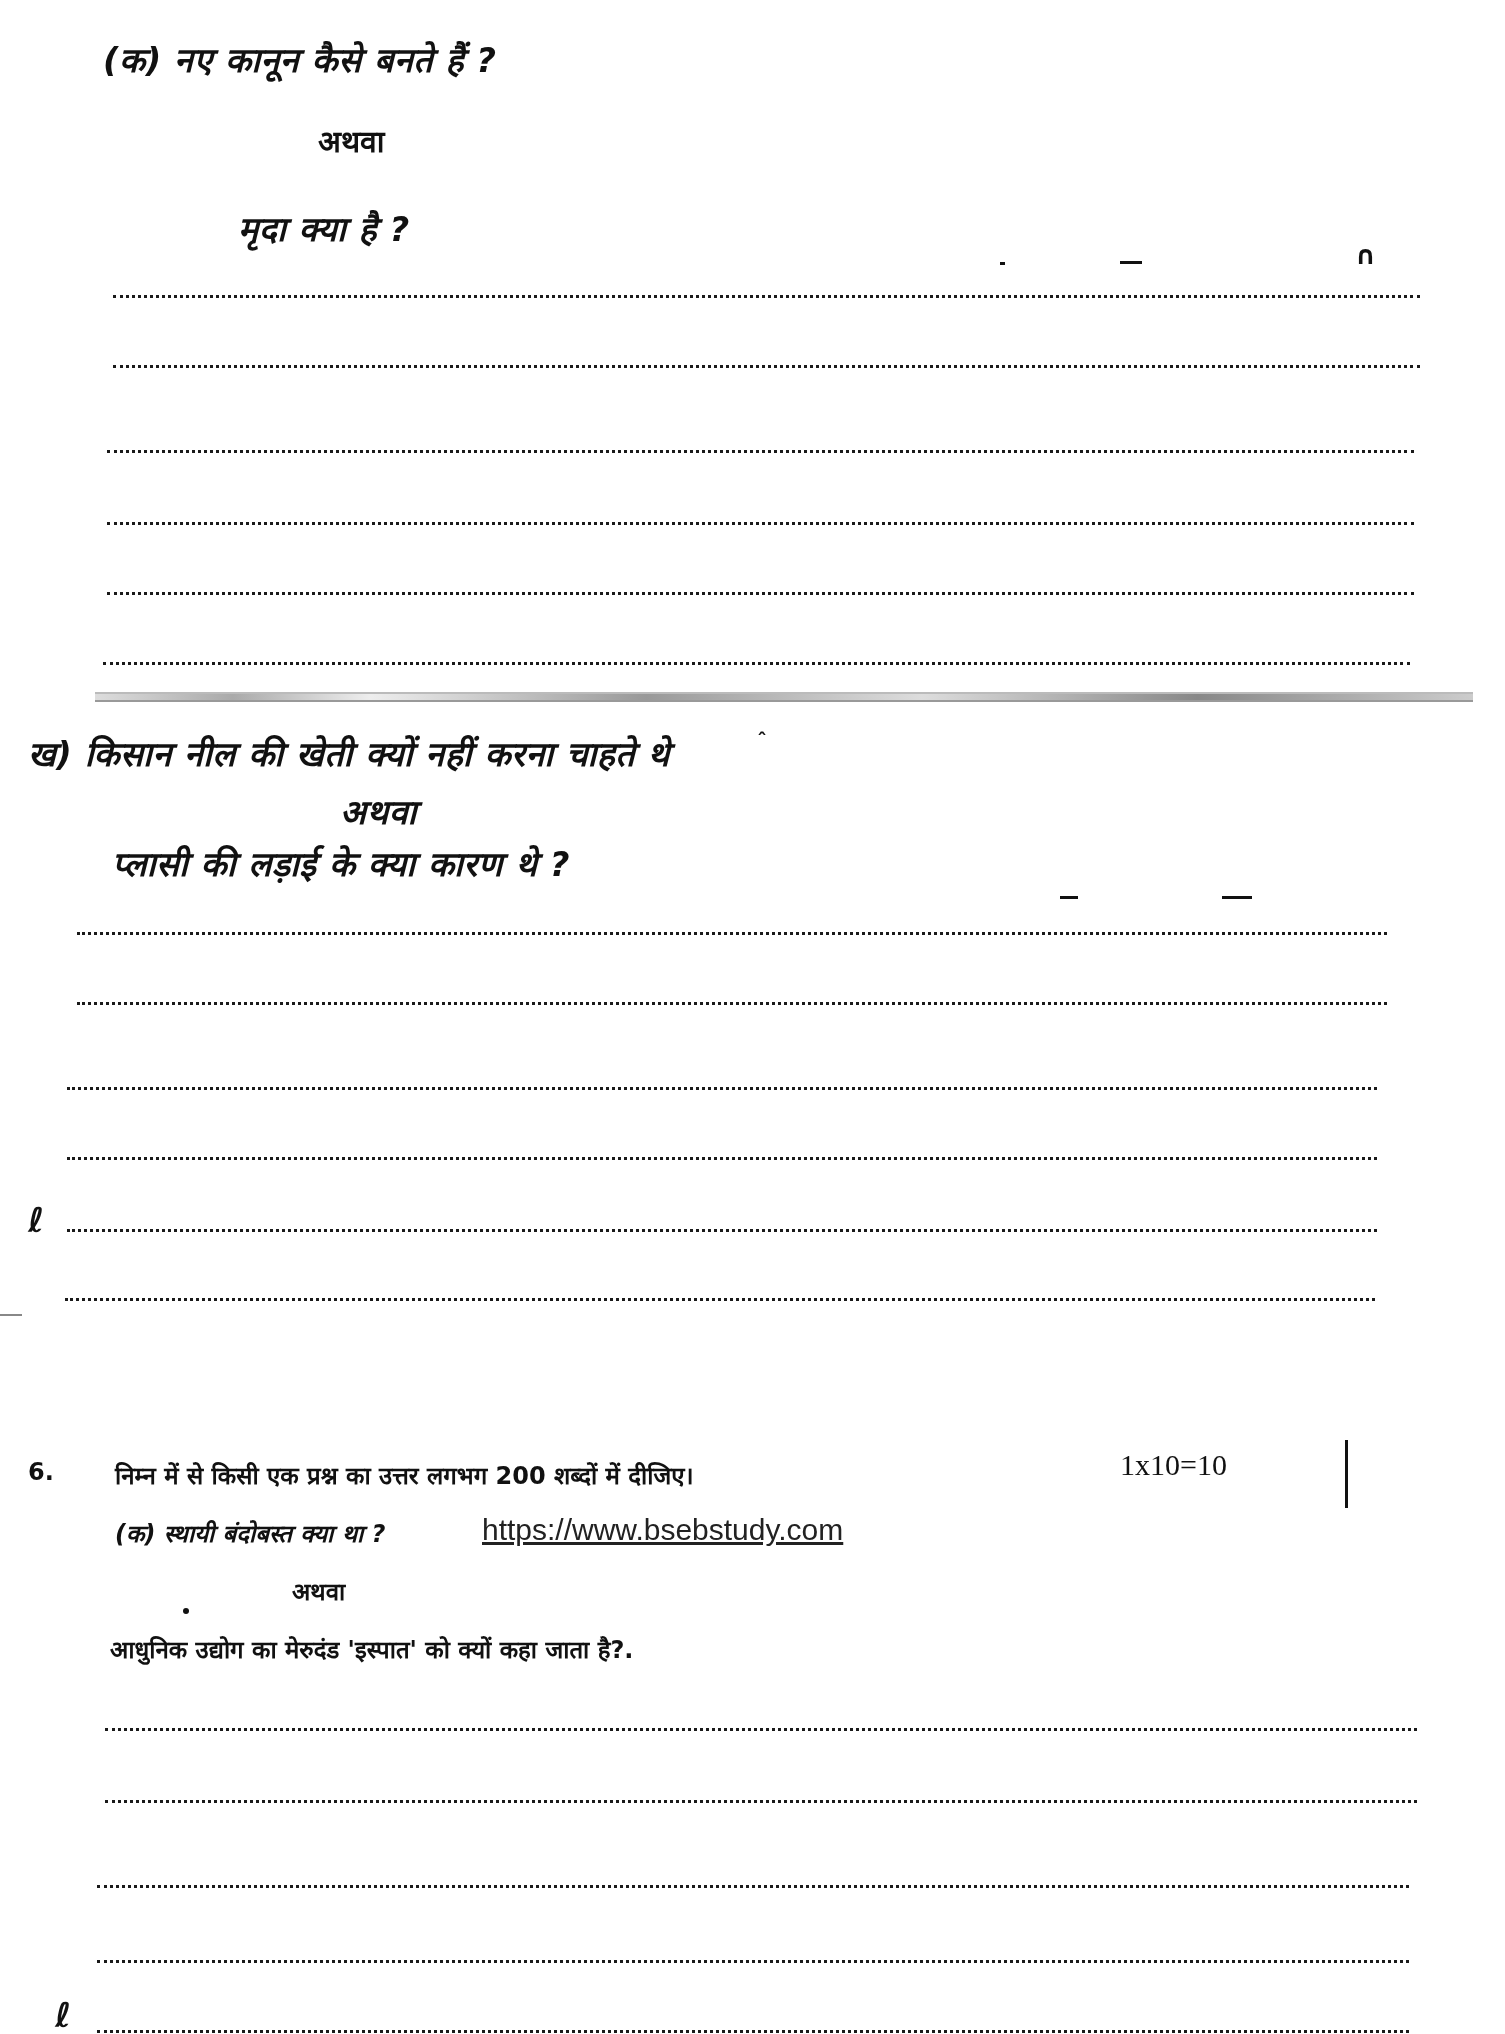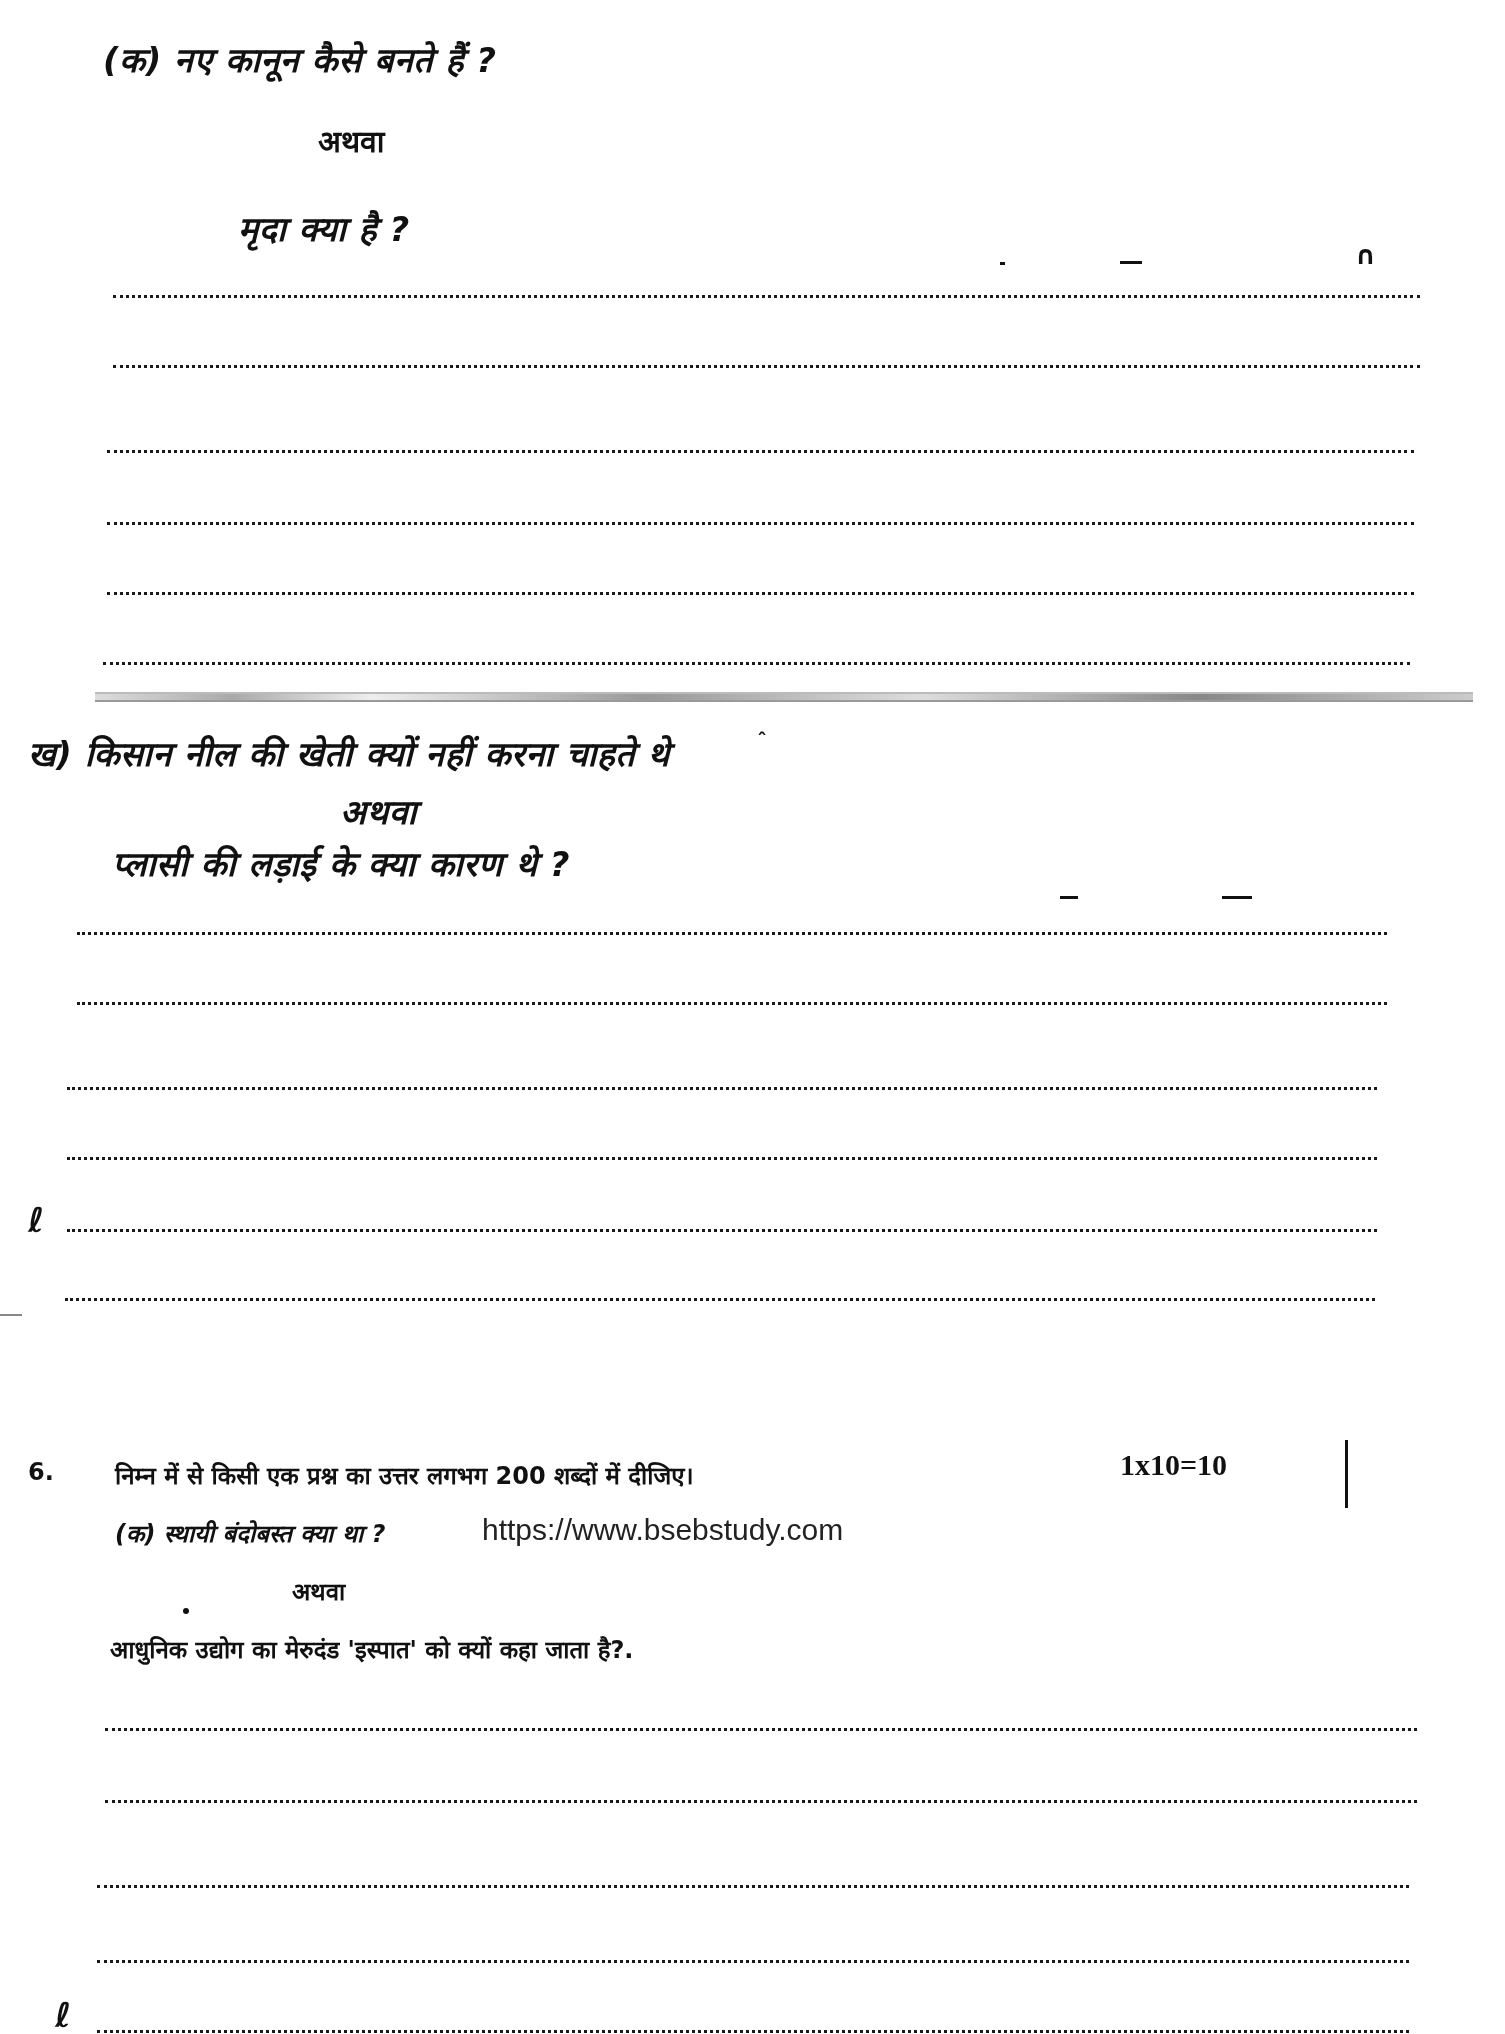--- a/index.html
+++ b/index.html
@@ -4,22 +4,22 @@
   <style>
     html, body { margin: 0; padding: 0; background: #ffffff; }
     body {
       width: 1505px; height: 2034px; position: relative; overflow: hidden;
       font-family: "DejaVu Sans", sans-serif; color: #111;
     }
     .abs { position: absolute; white-space: nowrap; }
     .q-big { font-size: 34px; font-weight: bold; letter-spacing: 0.5px; font-style: italic; }
     .q-mid { font-size: 30px; font-weight: bold; }
     .q-small { font-size: 24px; font-weight: bold; }
-    .url { font-family: "Liberation Sans", sans-serif; font-size: 30px; font-weight: normal; color: #222; }
-    .marks { font-family: "Liberation Serif", serif; font-size: 30px; font-weight: bold; }
+    .url { font-family: "Liberation Sans", sans-serif; font-size: 30px; font-weight: normal; color: #222; text-decoration: underline; }
+    .marks { font-family: "Liberation Serif", serif; font-size: 30px; font-weight: normal; }
     .dotline {
       position: absolute; height: 0;
       border-top: 3px dotted #1a1a1a;
     }
     .sep {
       position: absolute; height: 6px;
       border-top: 2px solid #bbb; border-bottom: 2px solid #999;
       background: linear-gradient(90deg,#ddd 0,#aaa 10%,#eee 20%,#999 40%,#ddd 60%,#888 80%,#ccc 100%);
     }
     .mark { position: absolute; background: #111; }

